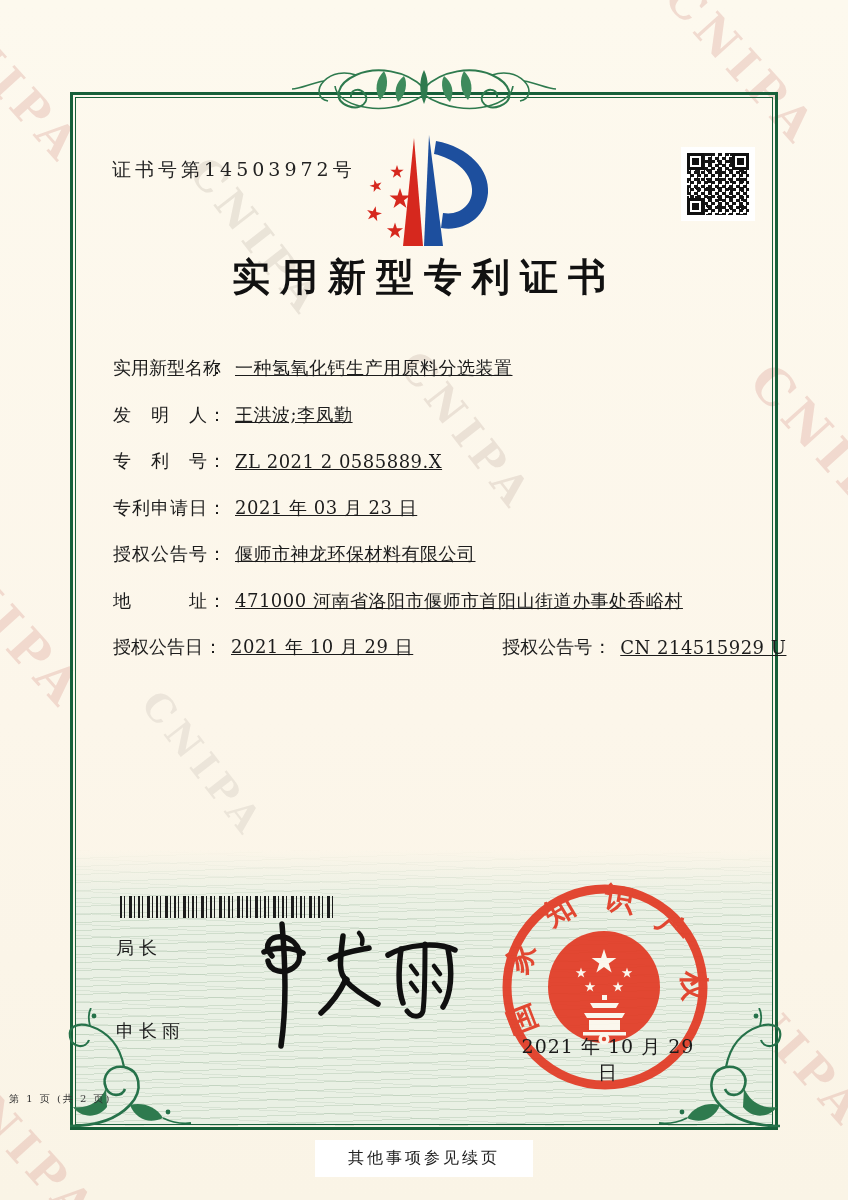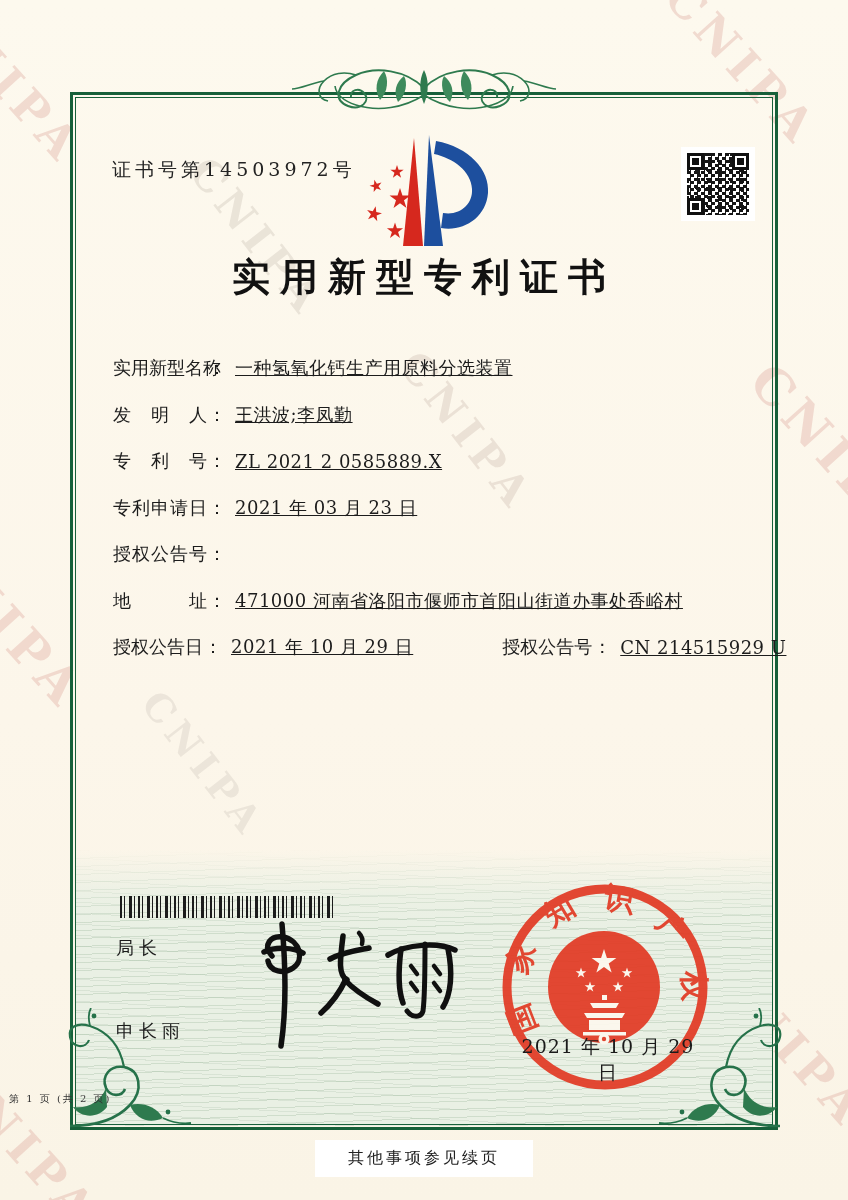--- a/index.html
+++ b/index.html
@@ -239,20 +239,21 @@
       <span class="f-value">ZL 2021 2 0585889.X</span>
     </div>
     <div class="field-row">
       <span class="f-label">专利申请日</span>
         <span class="f-colon">：</span>
       <span class="f-value">2021 年 03 月 23 日</span>
     </div>
     <div class="field-row">
       <span class="f-label">授权公告号</span>
         <span class="f-colon">：</span>
+      <span class="f-value">偃师市神龙环保材料有限公司</span>
     </div>
     <div class="field-row">
       <span class="f-label">地址</span>
         <span class="f-colon">：</span>
       <span class="f-value">471000  河南省洛阳市偃师市首阳山街道办事处香峪村</span>
     </div>
     <div class="field-row">
       <span class="f-label">授权公告日</span>
         <span class="f-colon">：</span>
       <span class="f-value f-value-fixed">2021 年 10 月 29 日</span>

